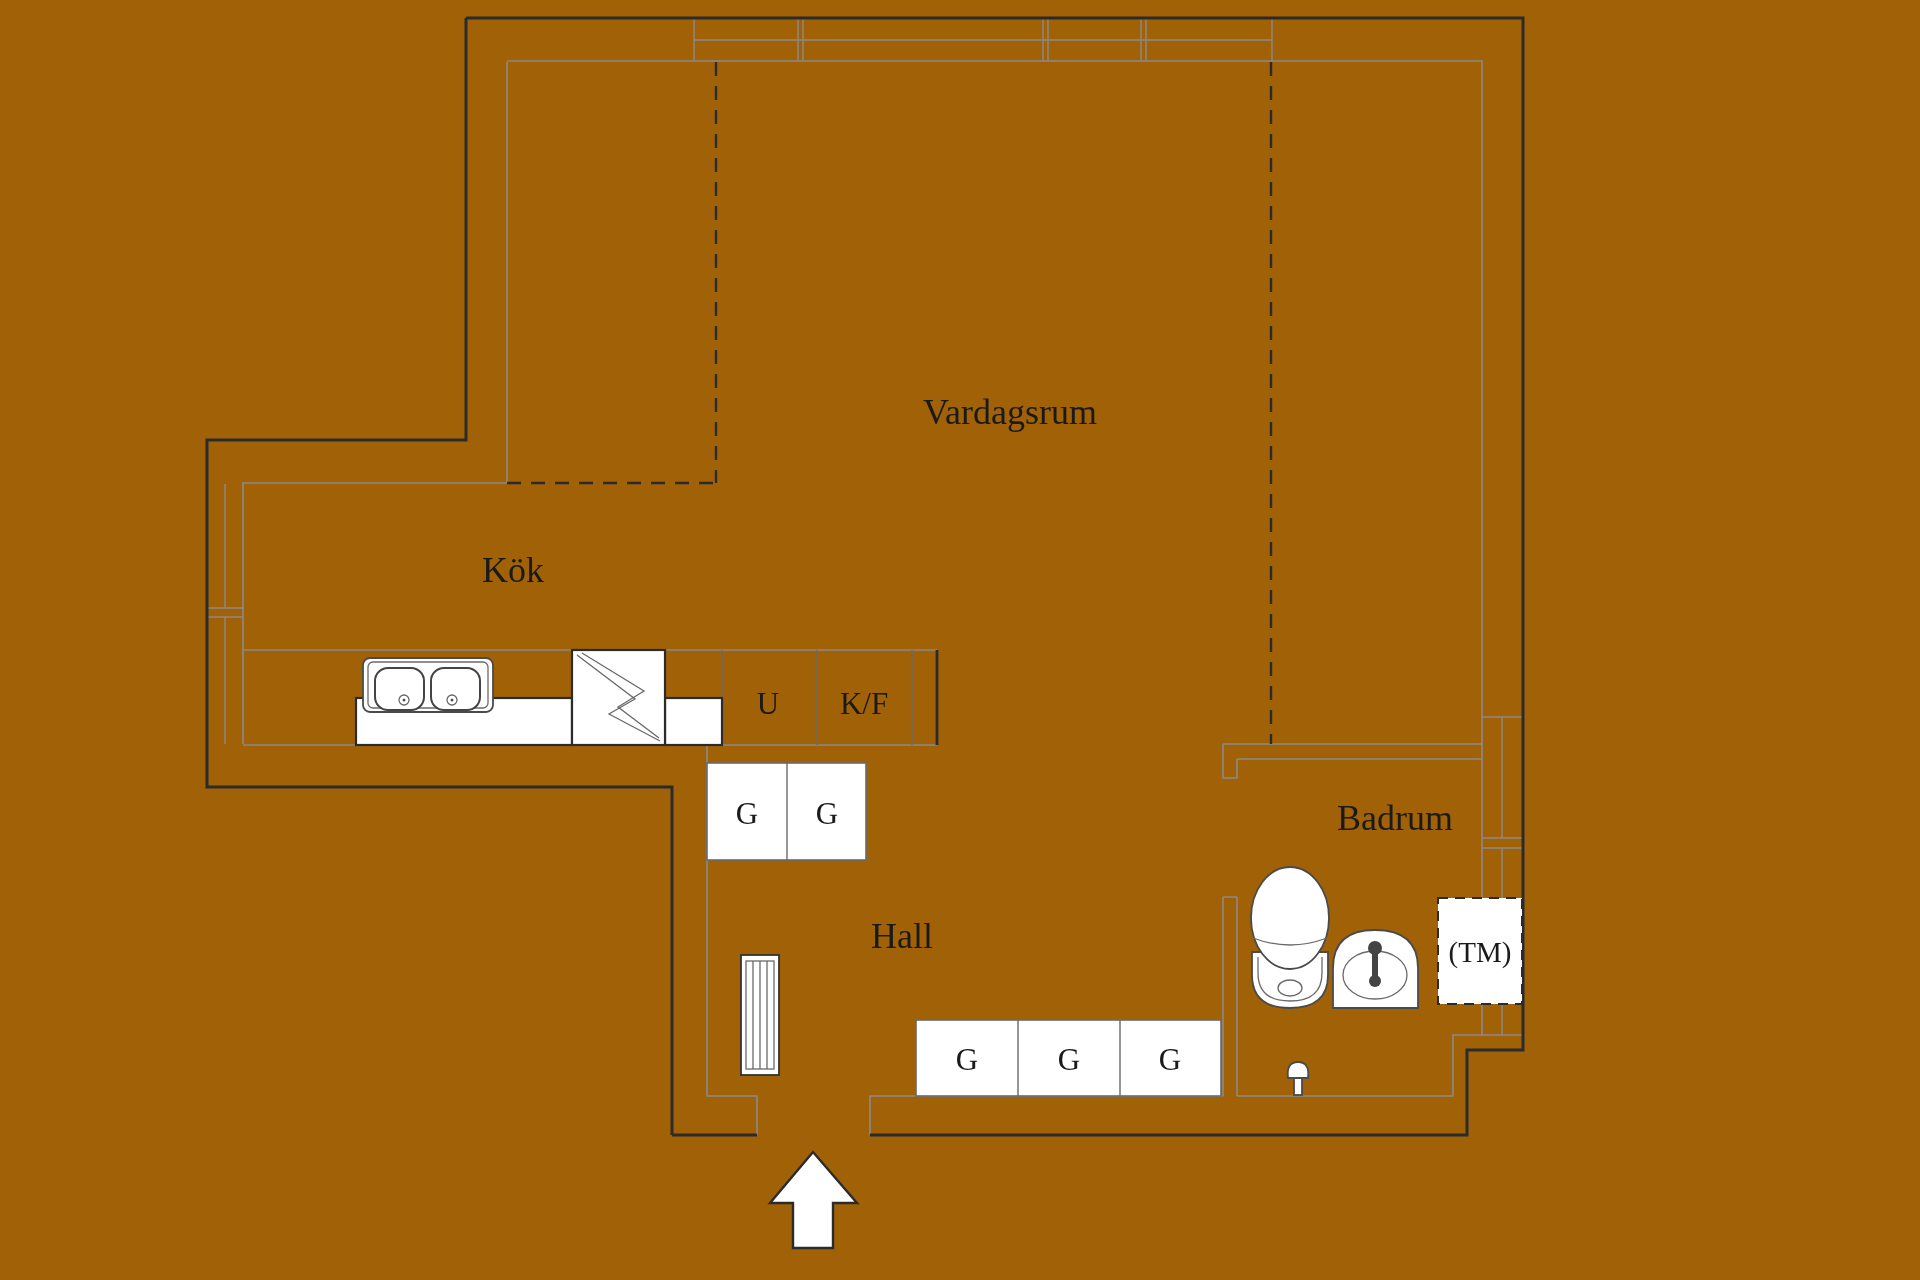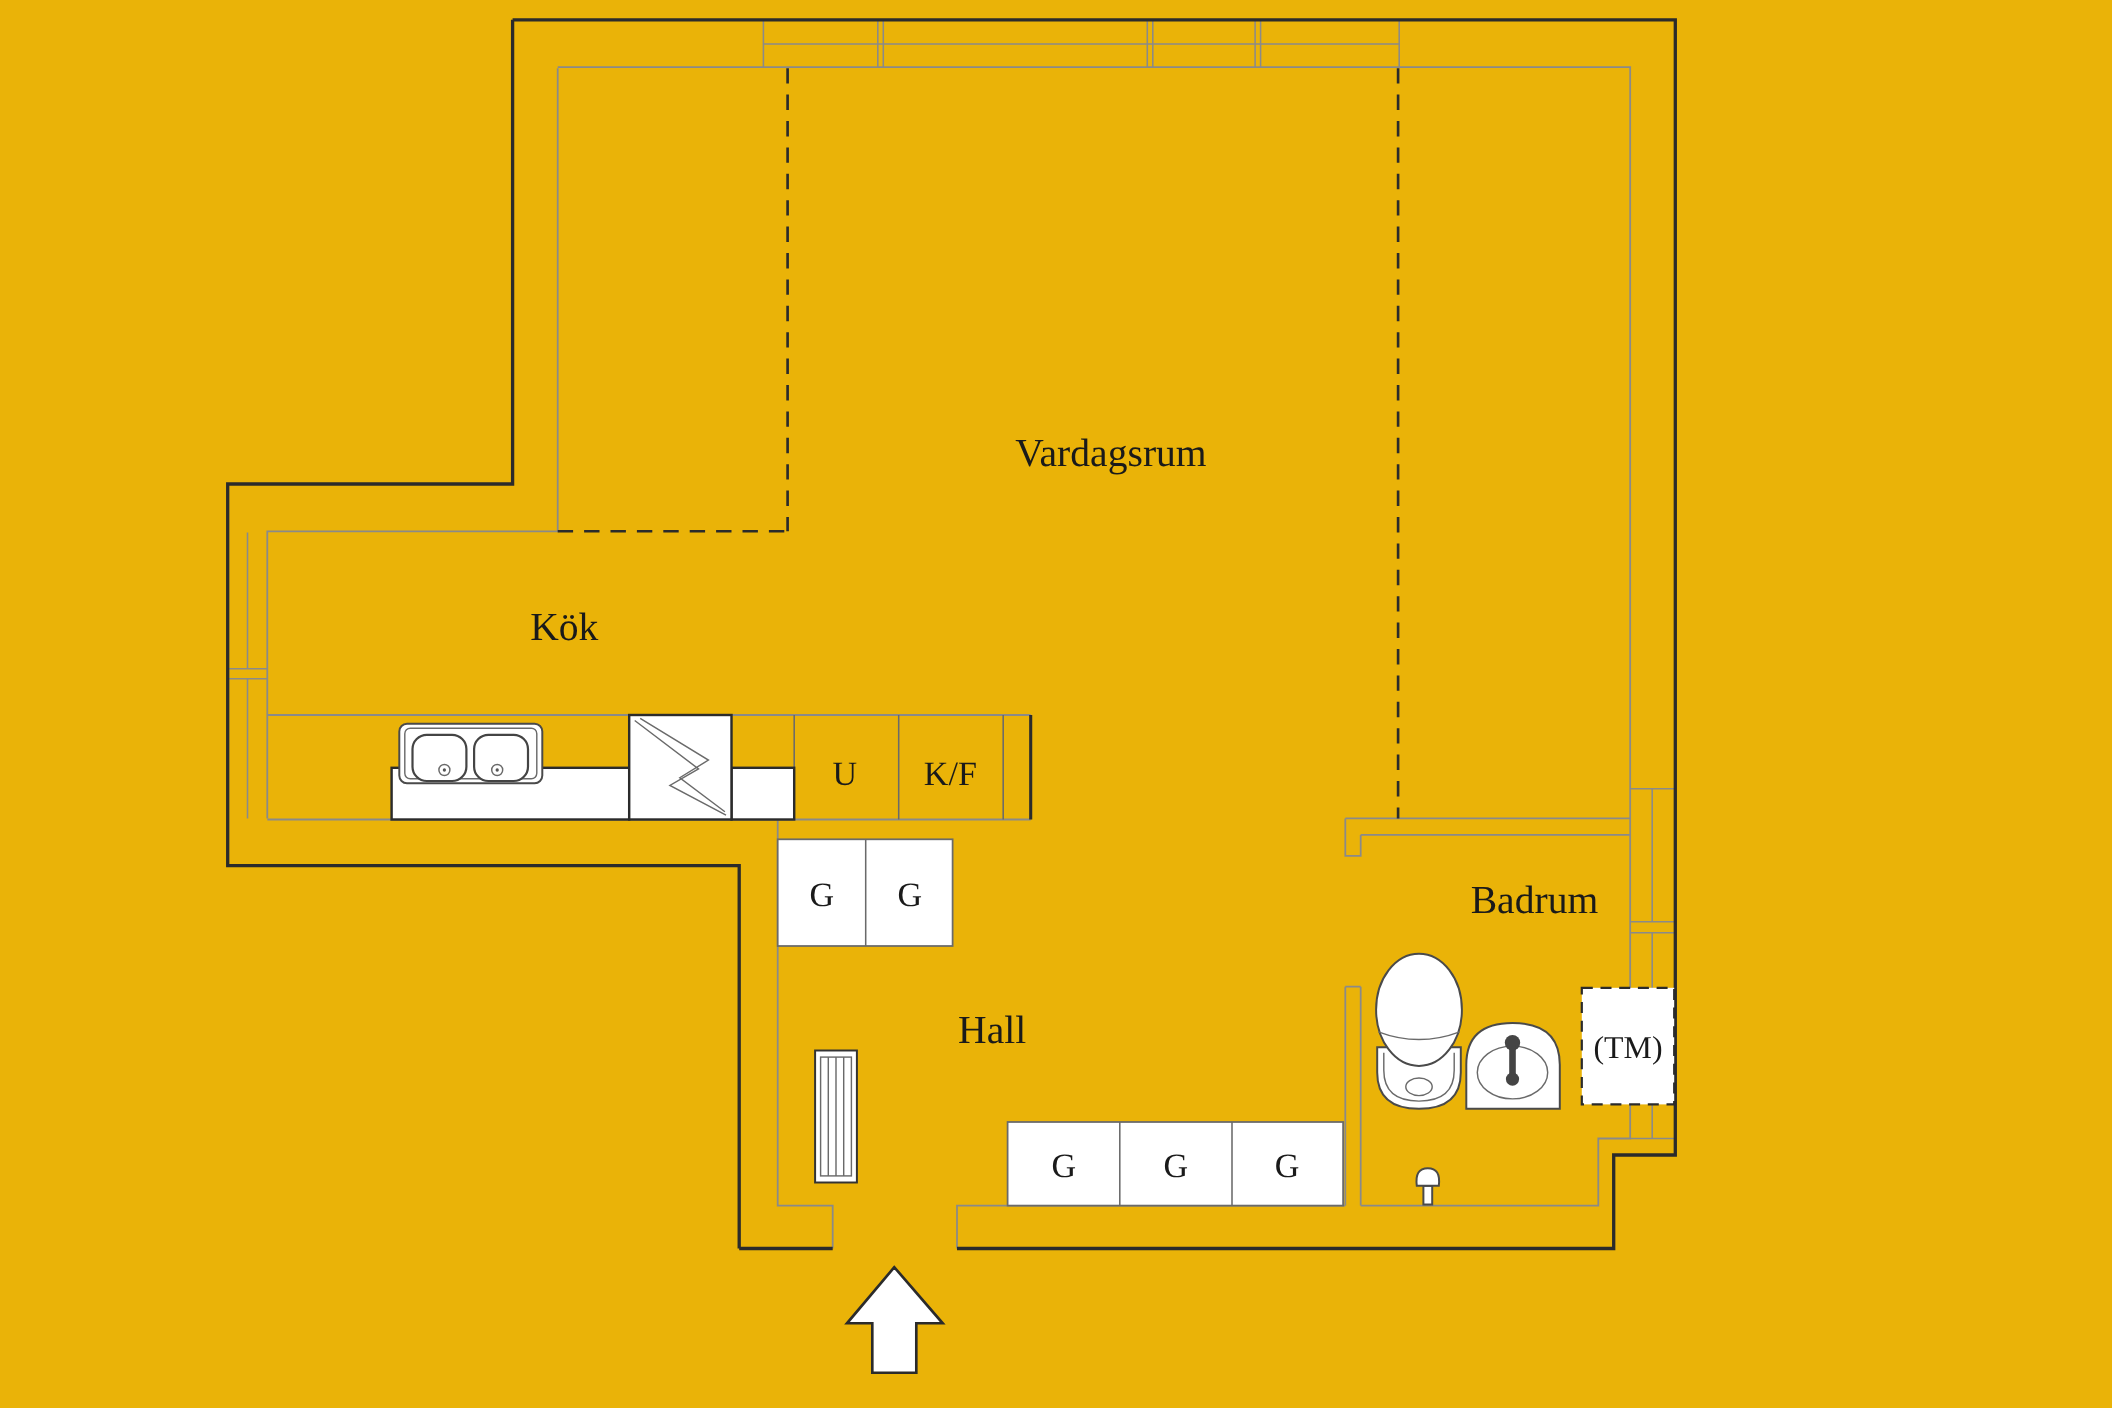--- a/index.html
+++ b/index.html
@@ -1,16 +1,16 @@
 <!DOCTYPE html>
 <html><head>
 <meta charset="utf-8">
 <style>
   html,body{margin:0;padding:0;background:#ffffff;}
-  .stage{position:relative;width:1920px;height:1280px;background:#eab308;overflow:hidden;}
+  .stage{position:relative;width:1920px;height:1280px;background:#a16207;overflow:hidden;}
   svg{display:block;}
   text{font-family:"Liberation Serif","DejaVu Serif",serif;fill:#1a1a1a;}
   .room-label{font-size:36px;}
   .cell-label{font-size:31px;}
   .tm-label{font-size:29px;}
   .outer{stroke:#2b2b2b;stroke-width:3;fill:none;}
   .inner{stroke:#8a8a8a;stroke-width:1.6;fill:none;}
   .glz{stroke:#8a8a8a;stroke-width:1.4;fill:none;}
   .dash{stroke:#2b2b2b;stroke-width:2.4;fill:none;stroke-dasharray:14 10;}
   .boxdark{stroke:#2b2b2b;stroke-width:2.2;fill:#ffffff;}

